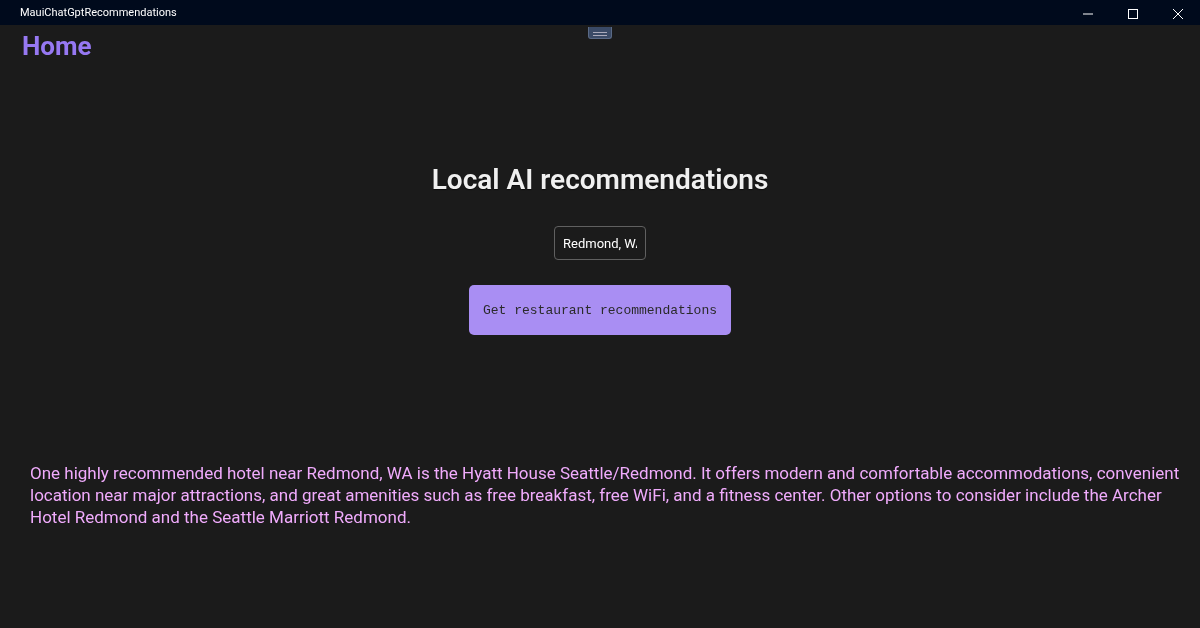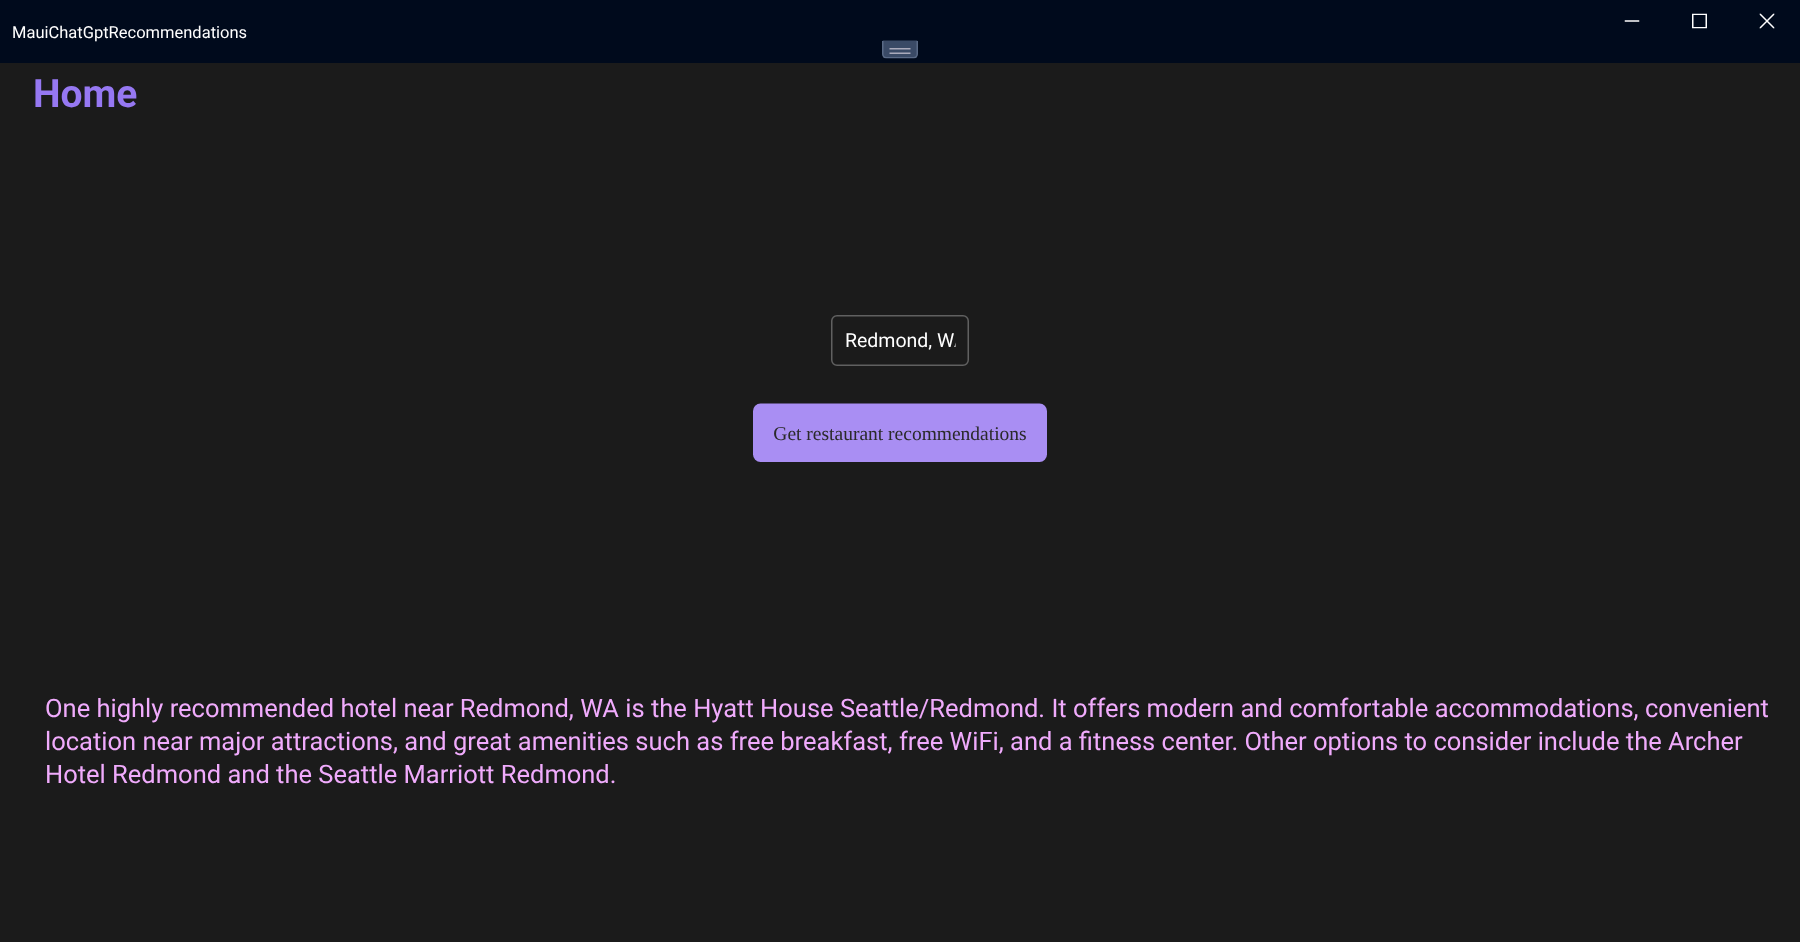--- a/index.html
+++ b/index.html
@@ -9,25 +9,25 @@
     }
     body {
       width: 1200px;
       height: 628px;
       background: #1b1b1b;
       font-family: "Segoe UI", -apple-system, Roboto, sans-serif;
       overflow: hidden;
       color: #eee;
     }
     .titlebar {
-      height: 42px;
+      height: 25px;
       background: #000a1c;
       display: flex;
       align-items: center;
-      padding: 0 8px;
+      padding: 0 20px;
       position: relative;
     }
     .titlebar-title {
       color: #fff;
       font-size: 11px;
       font-weight: 400;
     }
     .win-controls {
       position: absolute;
       right: 0;
@@ -96,30 +96,30 @@
       color: #fff;
       font-size: 13px;
       padding: 0 8px;
       text-align: left;
       outline: none;
       font-family: inherit;
     }
     .btn {
       margin-top: 25px;
       min-width: 170px;
-      height: 39px;
+      height: 50px;
       background: #a98ef3;
       border: none;
       border-radius: 5px;
       color: #2a2a2a;
       font-size: 13px;
       font-weight: 400;
       padding: 0 14px;
       cursor: pointer;
-      font-family: Liberation Serif, serif;
+      font-family: Liberation Mono, monospace;
     }
     .btn:first-of-type { margin-top: 25px; }
     .result-text {
       position: absolute;
       left: 30px;
       right: 14px;
       top: 463px;
       color: #f0abfc;
       font-size: 17px;
       line-height: 1.28;
@@ -150,20 +150,21 @@
   </div>
 </div>
 
 <div class="pull-tab"></div>
 
 <div class="page-header">
   <div class="home-title">Home</div>
 </div>
 
 <div class="content">
+  <div class="main-heading">Local AI recommendations</div>
 
   <input type="text" class="location-input" value="Redmond, WA" style="">
 
   <button class="btn">Get restaurant recommendations</button>
 
 
 </div>
 
 <div class="result-text">One highly recommended hotel near Redmond, WA is the Hyatt House Seattle/Redmond. It offers modern and comfortable accommodations, convenient location near major attractions, and great amenities such as free breakfast, free WiFi, and a fitness center. Other options to consider include the Archer Hotel Redmond and the Seattle Marriott Redmond.</div>
 

